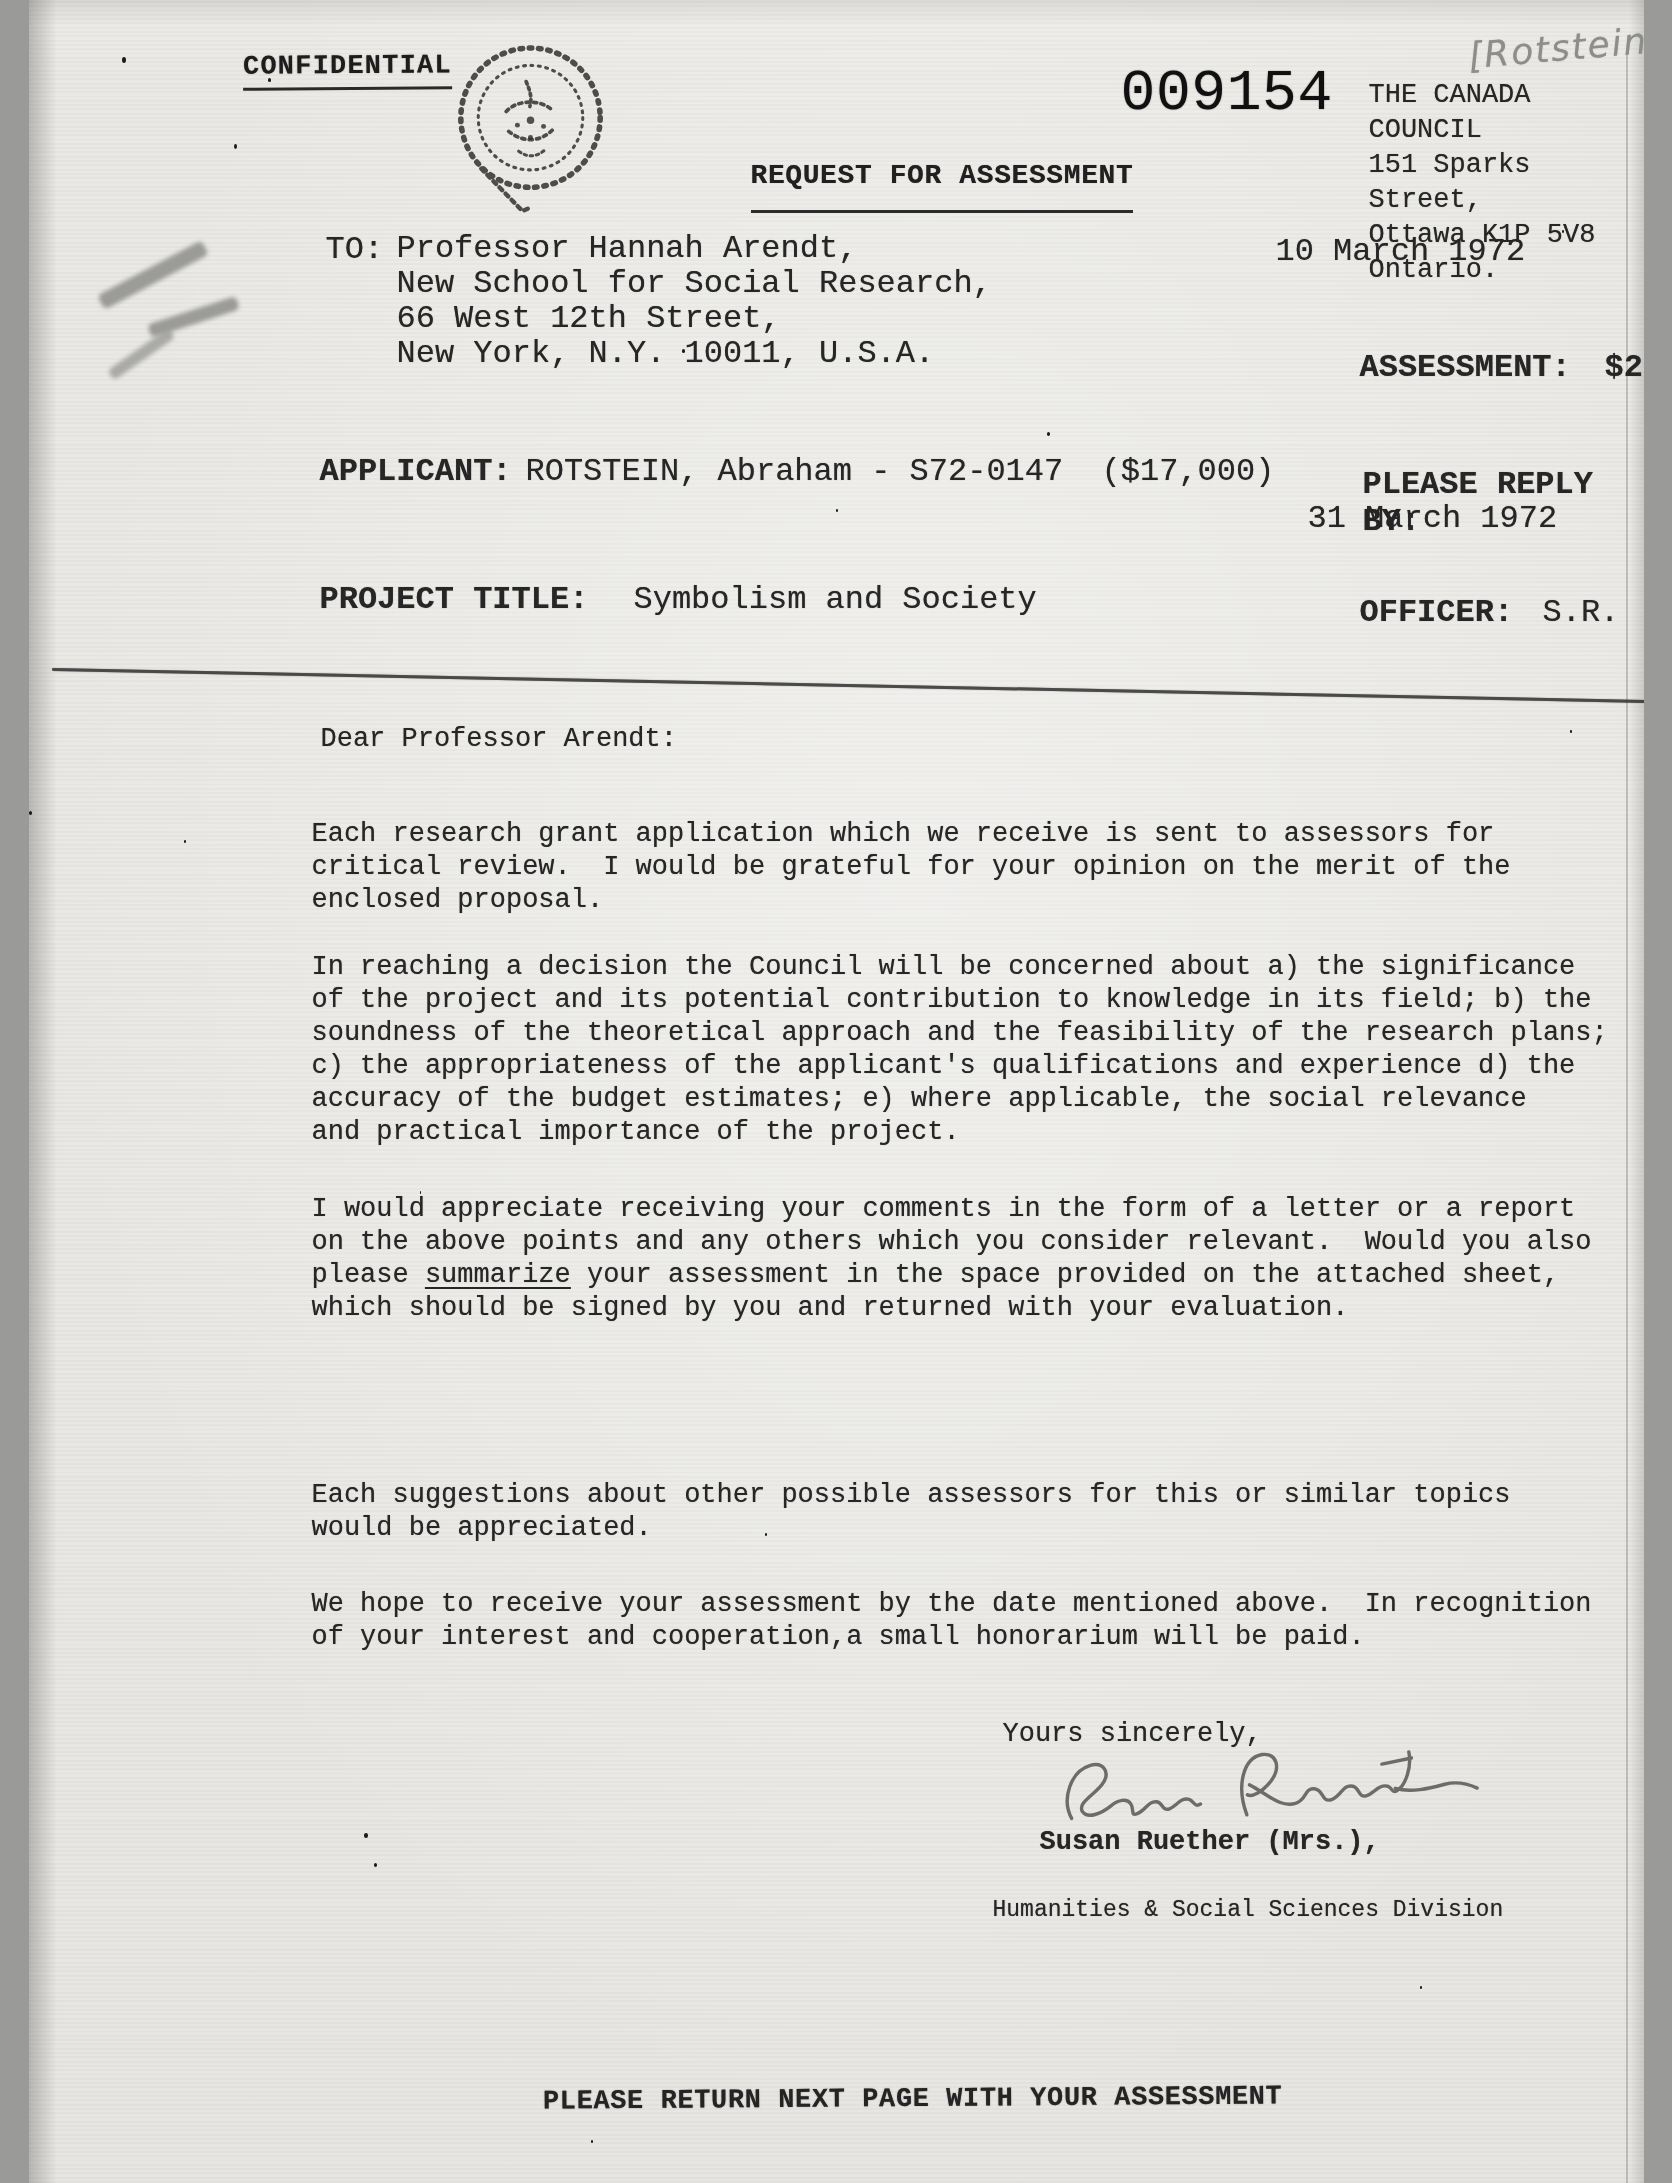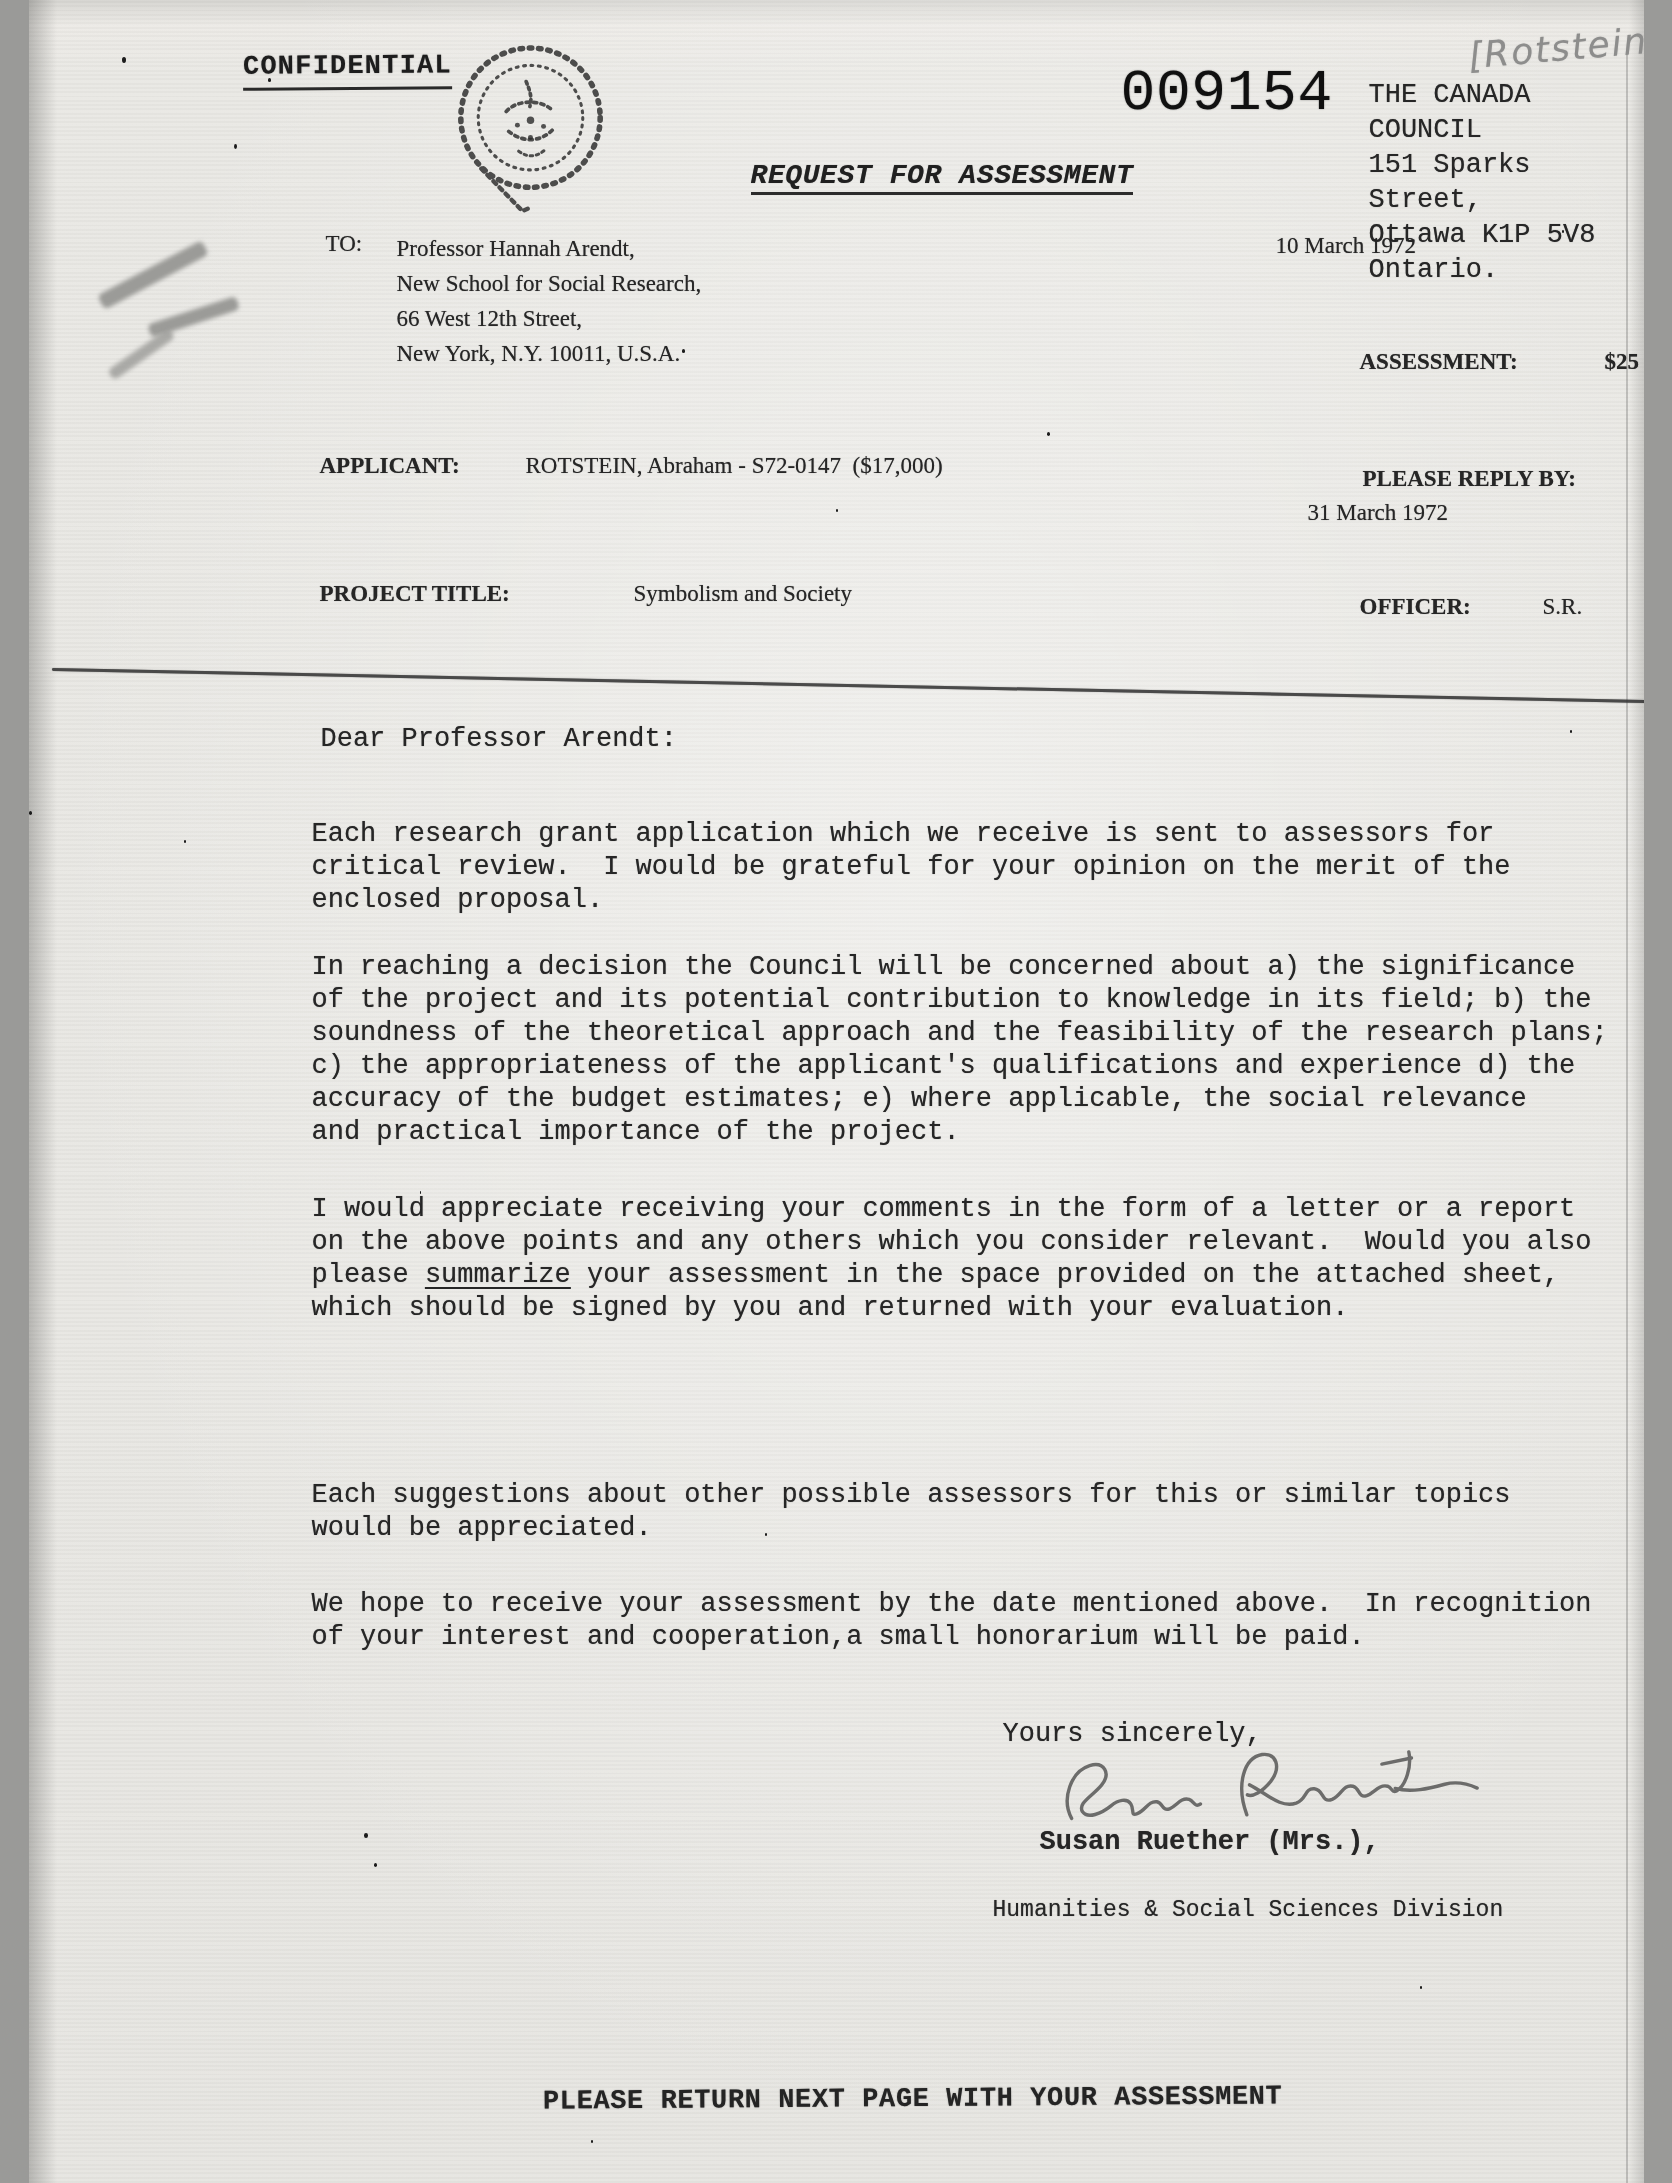--- a/index.html
+++ b/index.html
@@ -34,24 +34,24 @@
     letter-spacing:0.6px;text-shadow:0 0 1.6px rgba(0,0,0,.45);
   }
   .handwritten{
     left:1439px;top:27px;font-family:"DejaVu Sans",sans-serif;font-style:italic;
     font-size:36px;color:#8d8d8c;transform:rotate(-5deg);letter-spacing:1.9px;
     text-shadow:0 0 1.2px rgba(120,120,120,.4);
   }
   .org-block{left:1340px;top:78px;font-size:27px;line-height:35px;}
   .doc-title{
     left:722px;top:160px;font-size:28px;font-weight:700;letter-spacing:0.6px;
-    border-bottom:3.1px solid #2c2c2c;padding-bottom:1px;color:#202020;font-style:italic;
+    border-bottom:3.1px solid #2c2c2c;padding-bottom:19px;color:#202020;
   }
 
-  .lbl,.val{font-size:23px;font-family:Liberation Serif, serif;}
+  .lbl,.val{font-size:32px;}
   .to-label{left:297px;top:231px;}
   .to-address{left:368px;top:231px;line-height:35px;}
   .date{left:1247px;top:233px;}
   .honorarium-label{left:1331px;top:349px;font-weight:700;}
   .honorarium-value{left:1576px;top:349px;font-weight:700;}
   .applicant-label{left:291px;top:453px;font-weight:700;}
   .applicant-value{left:497px;top:453px;}
   .replyby-label{left:1334px;top:466px;font-weight:700;}
   .replyby-value{left:1279px;top:500px;}
   .ptitle-label{left:291px;top:581px;font-weight:700;}

